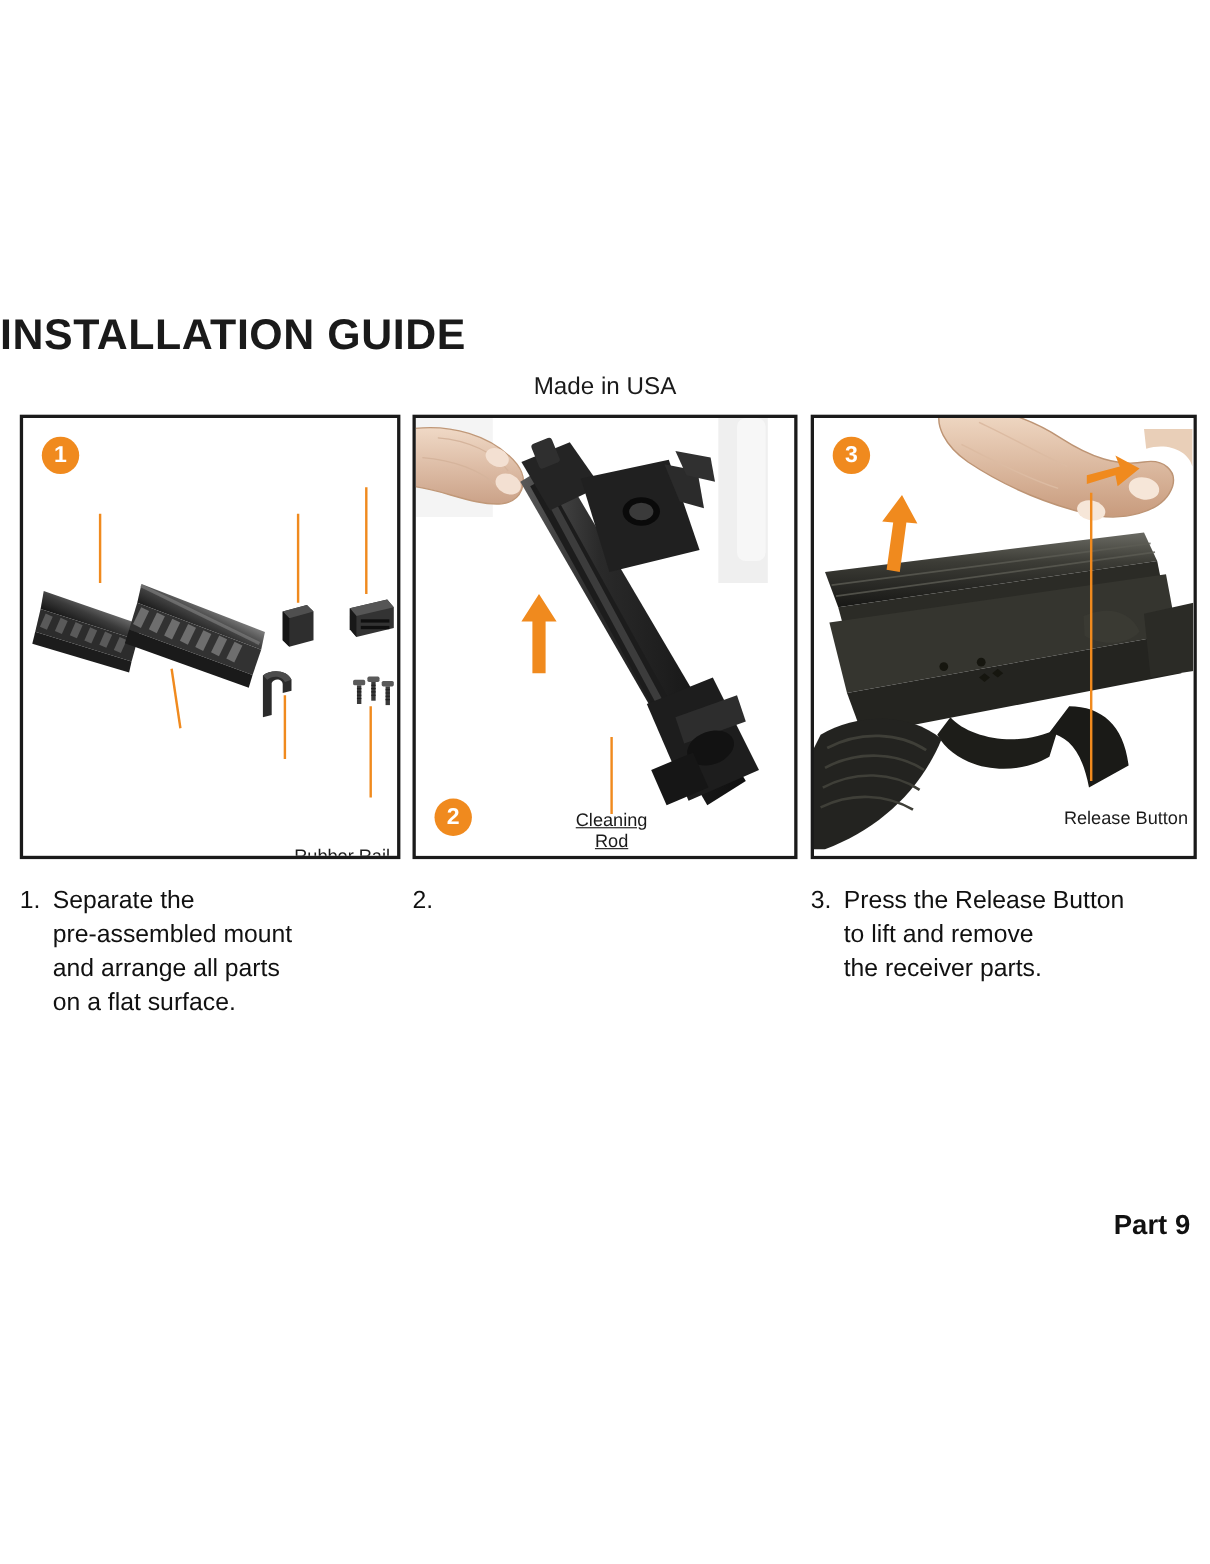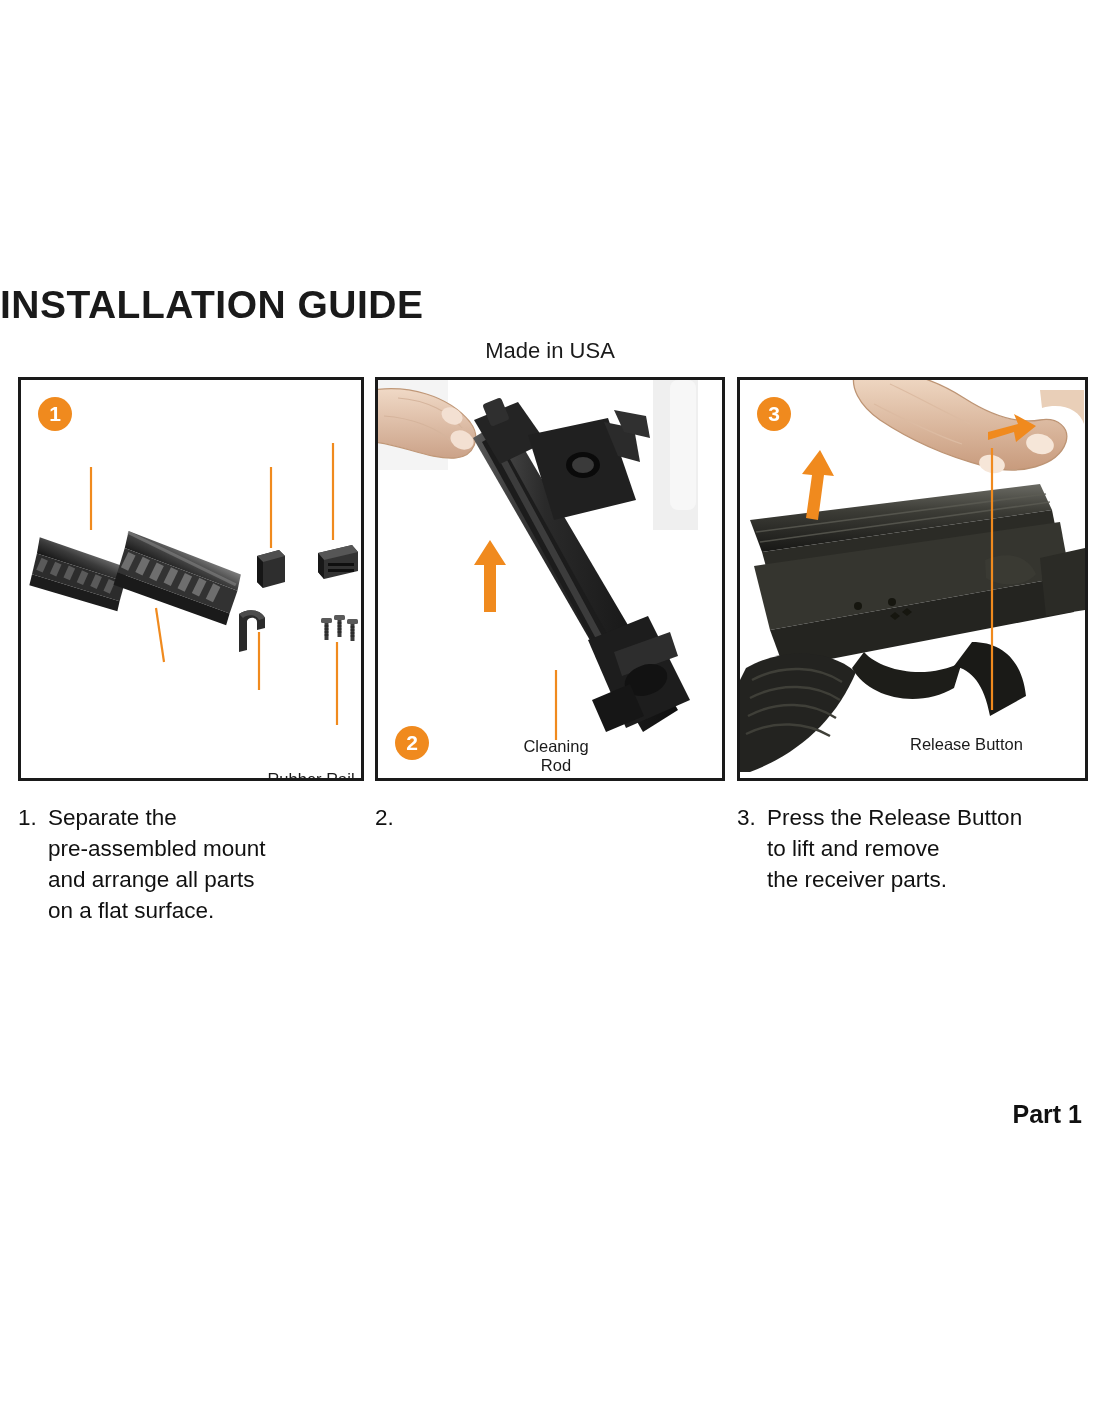--- a/index.html
+++ b/index.html
@@ -285,21 +285,21 @@
       </g>
 
       <g fill="#f08a1e">
         <path d="M96,185 L112,160 L128,185 L118,185 L118,232 L106,232 L106,185 Z"></path>
       </g>
 
       <path d="M178,290 L178,360" stroke="#f08a1e" stroke-width="2.2" fill="none"></path>
     </svg>
 
     <div class="step-badge" style="left:17px; top:346px;">2</div>
-    <div class="cap" style="left:123px; top:357px; width:110px;">Cleaning
+    <div class="cap" style="left:123px; top:357px; width:110px;text-decoration:underline;">Cleaning
 Rod</div>
   </div>
 
   <div class="panel" id="panel-3">
     <svg class="art" viewBox="0 0 345 398">
       <defs>
         <linearGradient id="gun3" x1="0" y1="0" x2="0" y2="1">
           <stop offset="0" stop-color="#6a6a63"></stop>
           <stop offset="0.4" stop-color="#3c3c36"></stop>
           <stop offset="1" stop-color="#171715"></stop>
@@ -360,35 +360,35 @@
 
         <path d="M62,94 L80,70 L94,96 L84,95 L78,140 L66,138 L72,95 Z"></path>
 
         <path d="M248,52 L278,44 L274,34 L296,46 L276,62 L274,52 L248,60 Z"></path>
       </g>
 
       <path d="M252,68 L252,330" stroke="#f08a1e" stroke-width="2.2" fill="none"></path>
     </svg>
 
     <div class="step-badge" style="left:17px; top:17px;">3</div>
-    <div class="cap" style="left:170px; top:355px; width:170px; text-align:left;">Release Button</div>
+    <div class="cap" style="left:170px; top:355px; width:170px; text-align:right;">Release Button</div>
   </div>
 
   <div class="stepcap" id="cap-1">
     <span class="num">1.</span>
     <span class="txt">Separate the
 pre-assembled mount
 and arrange all parts
 on a flat surface.</span>
   </div>
   <div class="stepcap" id="cap-2">
     <span class="num">2.</span>
   </div>
   <div class="stepcap" id="cap-3">
     <span class="num">3.</span>
     <span class="txt">Press the Release Button
 to lift and remove
 the receiver parts.</span>
   </div>
 
-  <div class="partlabel">Part 1</div>
+  <div class="partlabel">Part 9</div>
 
 </div>
 
 </body></html>

